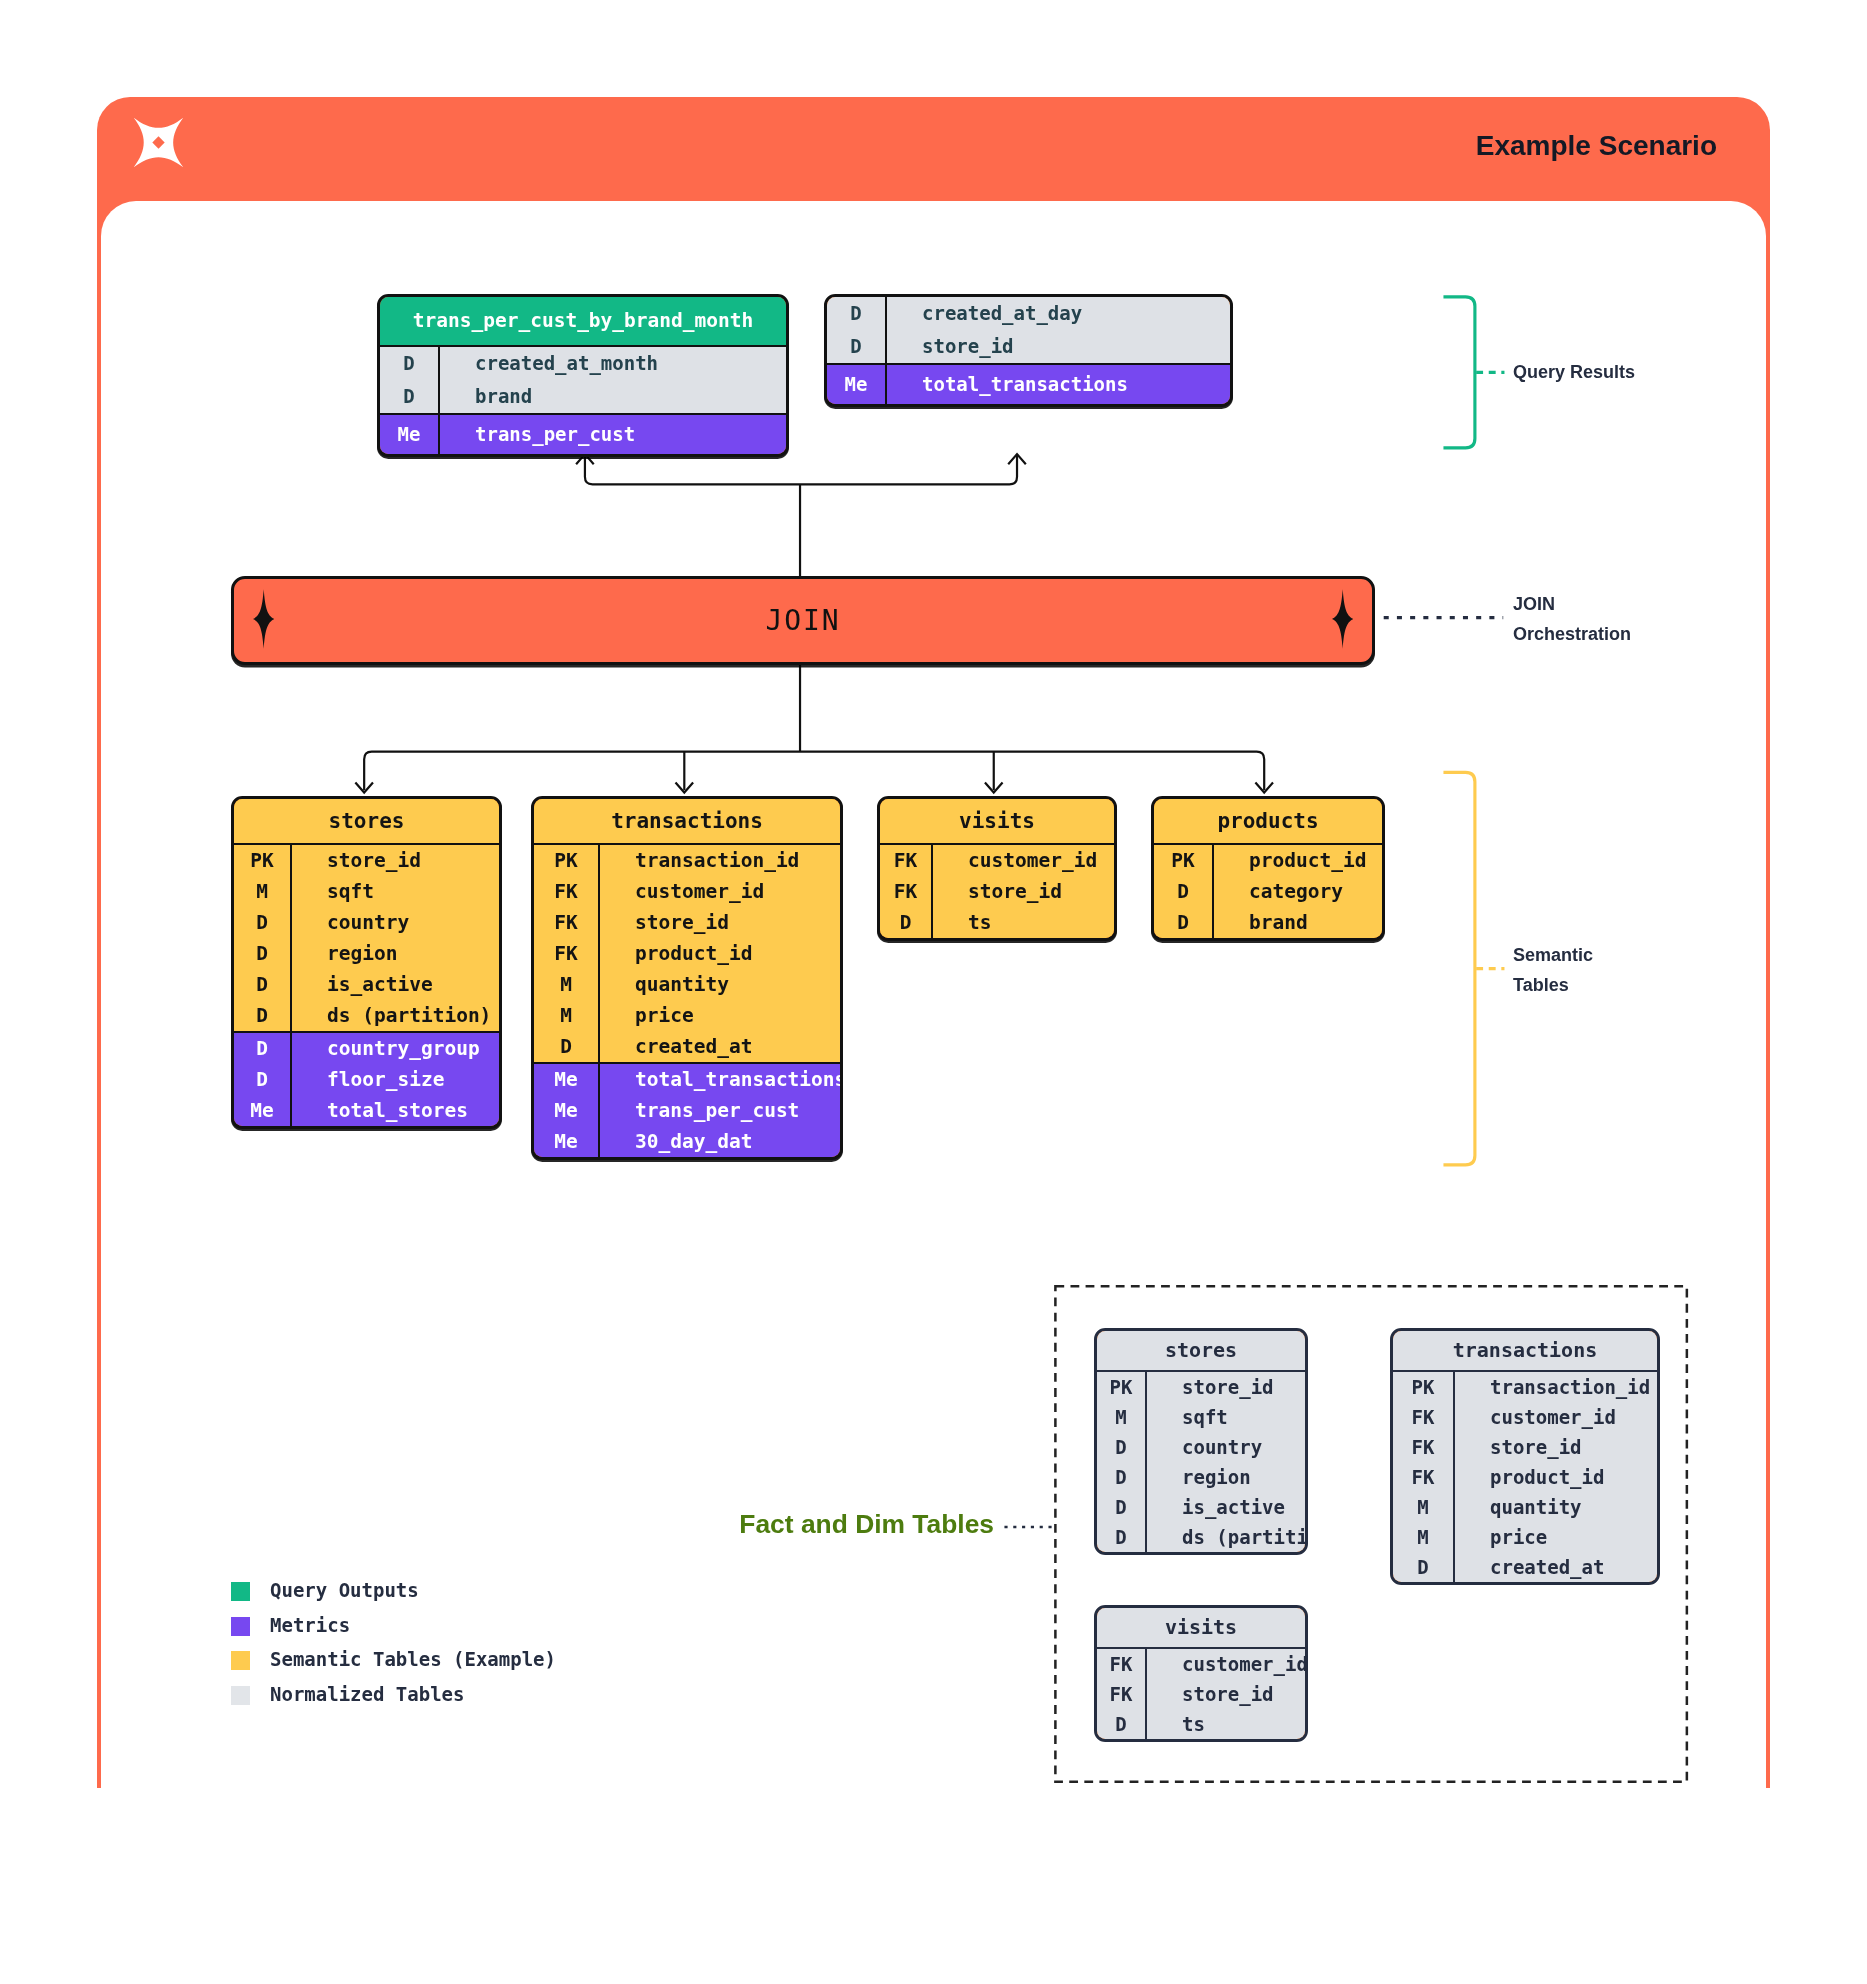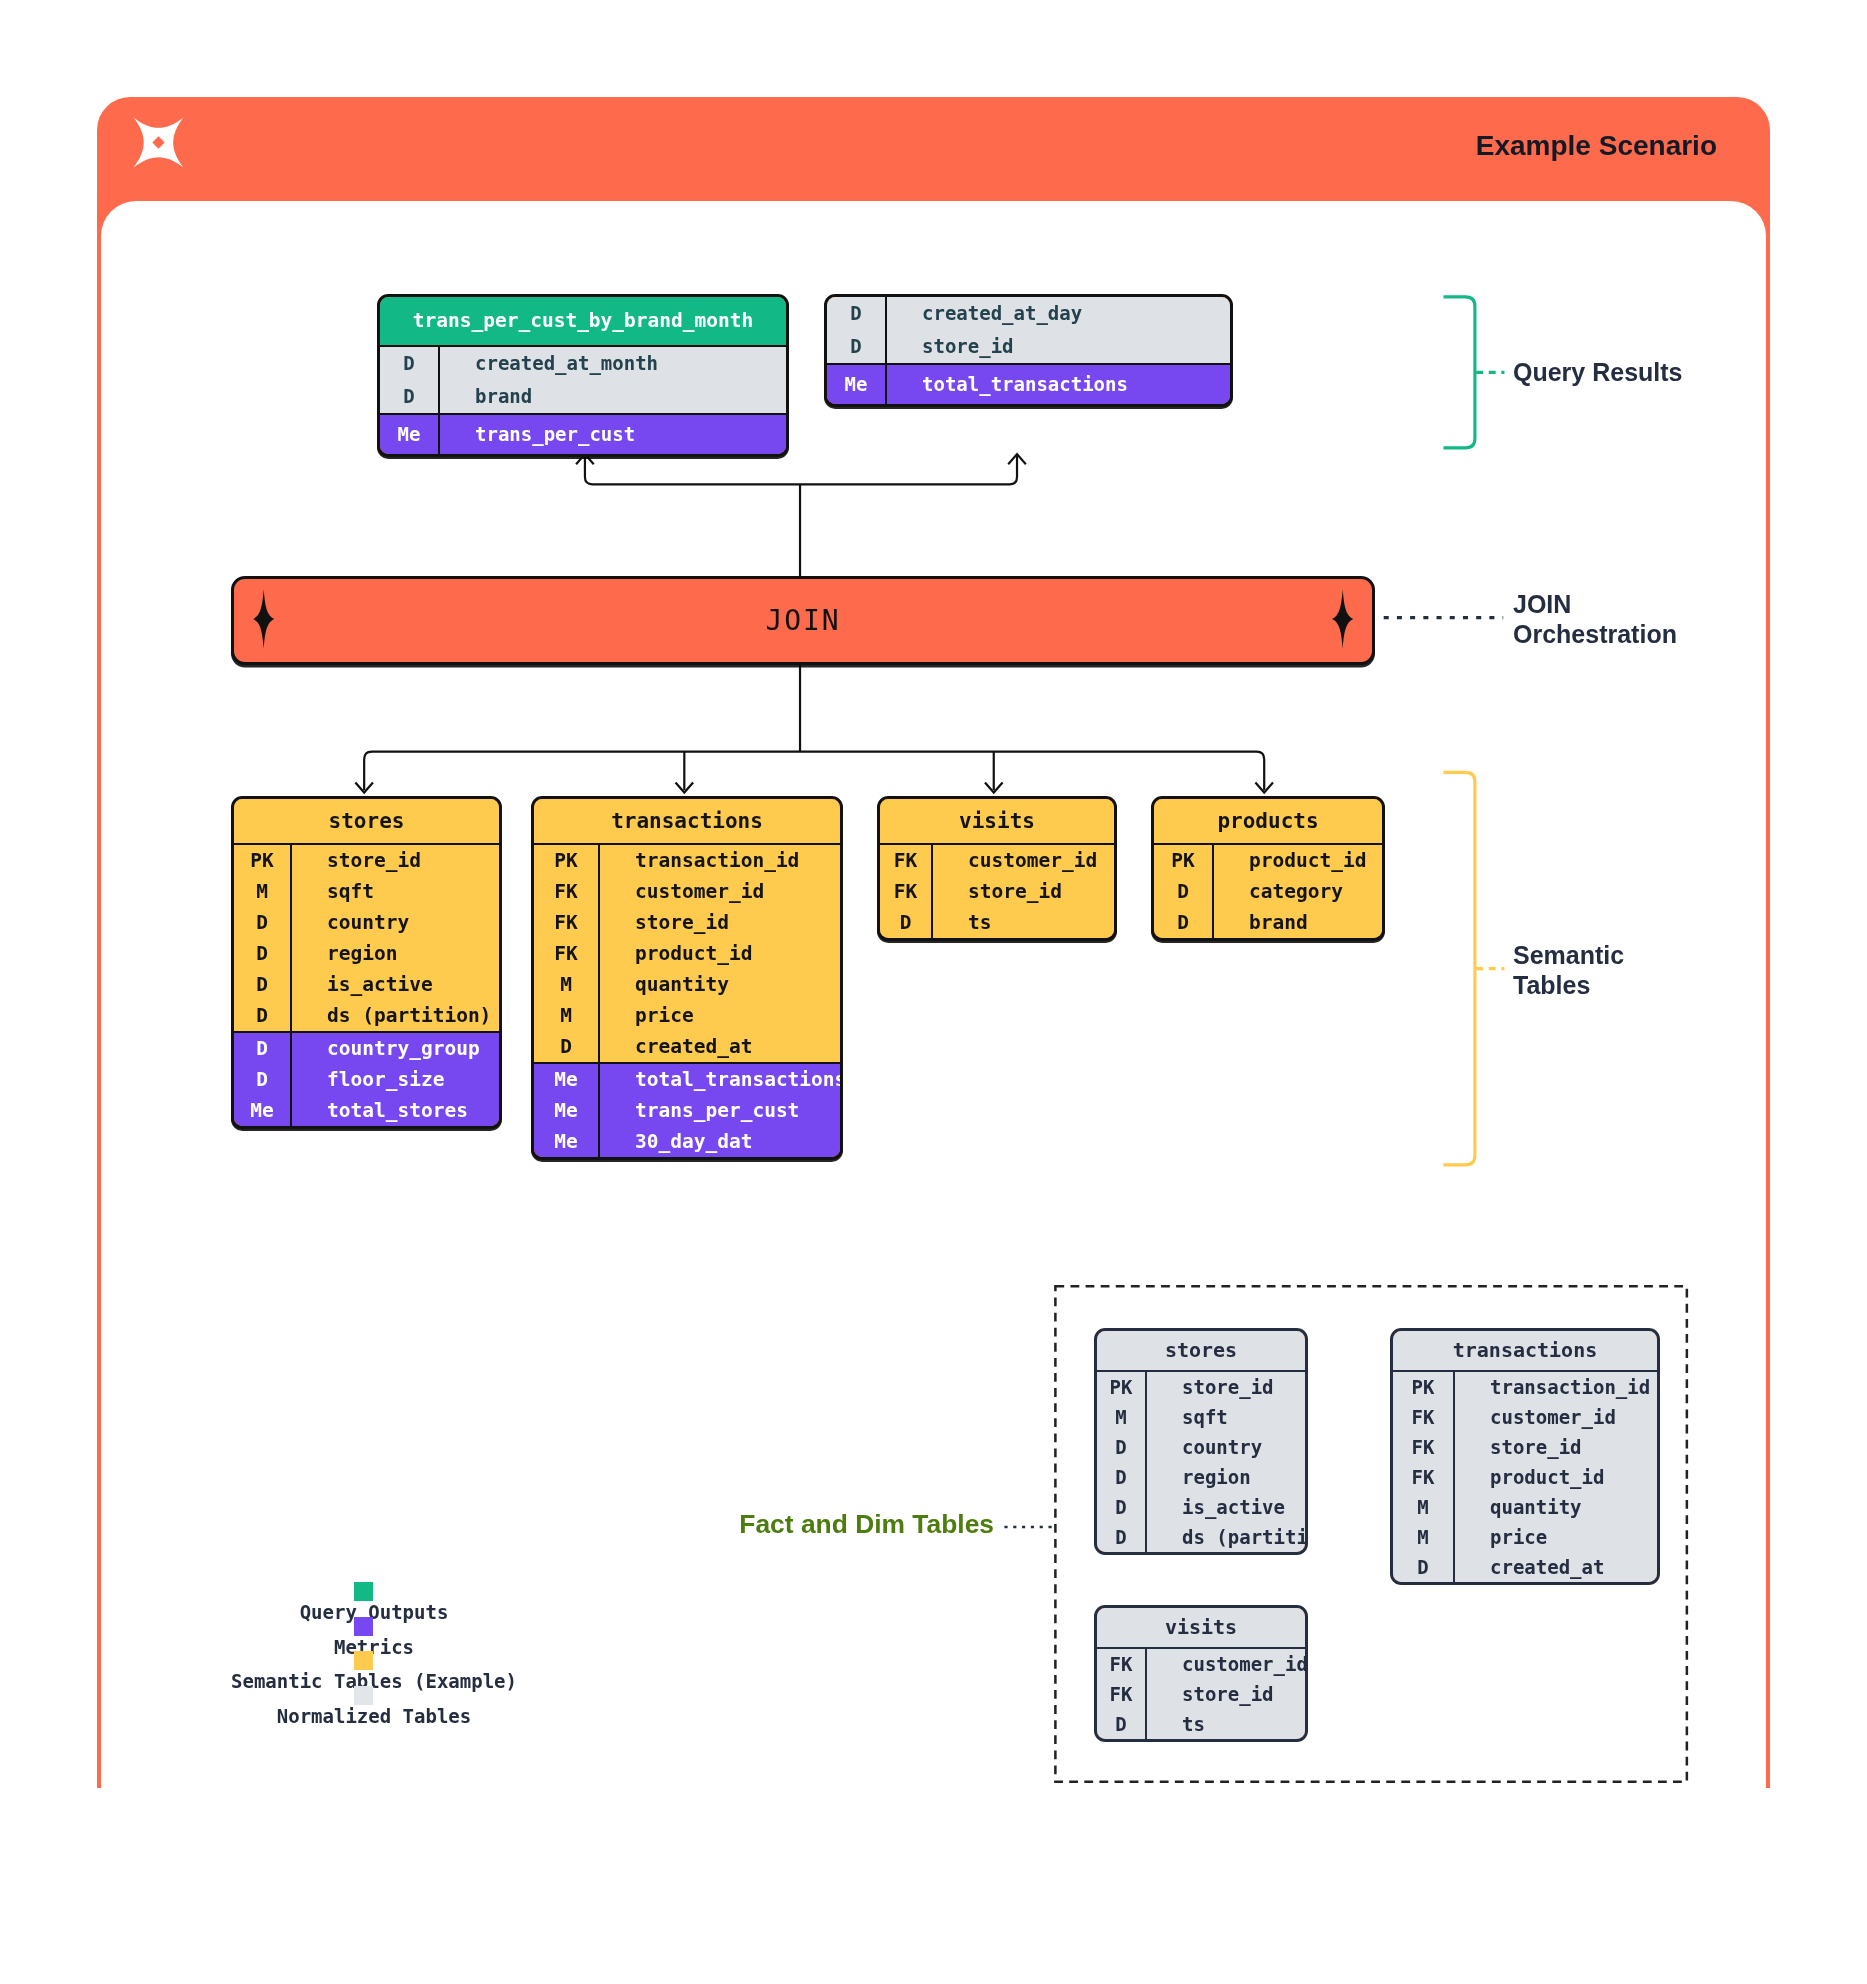--- a/index.html
+++ b/index.html
@@ -49,27 +49,27 @@
   .join-bar{position:absolute;left:231px;top:576px;width:1138px;height:83px;
       background:#FE6A4C;border:3.1px solid #111;border-radius:14px;
       box-shadow:0 2.5px 0 rgba(0,0,0,.85);
       display:flex;align-items:center;justify-content:center;}
   .join-label{font-size:28px;letter-spacing:1.9px;color:#111;font-weight:500;}
   .join-spark{position:absolute;top:10px;width:21.4px;height:60px;}
   .join-spark.left{left:19px;} .join-spark.right{right:19px;}
 
   
   .side-label{position:absolute;font-family:"Liberation Sans",sans-serif;font-weight:bold;
-      color:#252D40;font-size:25px;line-height:30px;white-space:pre-line;}
+      color:#252D40;font-size:18px;line-height:30px;white-space:pre-line;}
   .fact-label{position:absolute;right:874px;top:1509px;text-align:right;
       font-family:"Liberation Sans",sans-serif;font-weight:bold;font-size:26.4px;color:#4d7c0f;}
 
   
   .legend{position:absolute;left:231px;top:1582px;}
-  .legend-row{display:flex;align-items:center;height:19px;margin-bottom:15.7px;flex-direction:column;}
+  .legend-row{display:flex;align-items:flex-end;height:19px;margin-bottom:15.7px;}
   .legend-sw{width:19px;height:19px;margin-right:20px;flex:none;}
   .legend-txt{font-size:19px;font-weight:bold;color:#252D40;white-space:nowrap;}
   .sw-green{background:#12B886;} .sw-purple{background:#7748F0;}
   .sw-yellow{background:#FECB4F;} .sw-gray{background:#E2E5E9;}
 
   .overlay{position:absolute;left:0;top:0;pointer-events:none;}
 </style>
 </head>
 <body>
 

